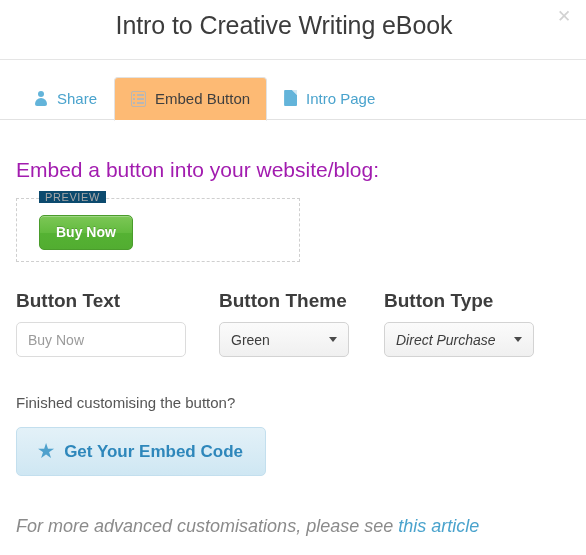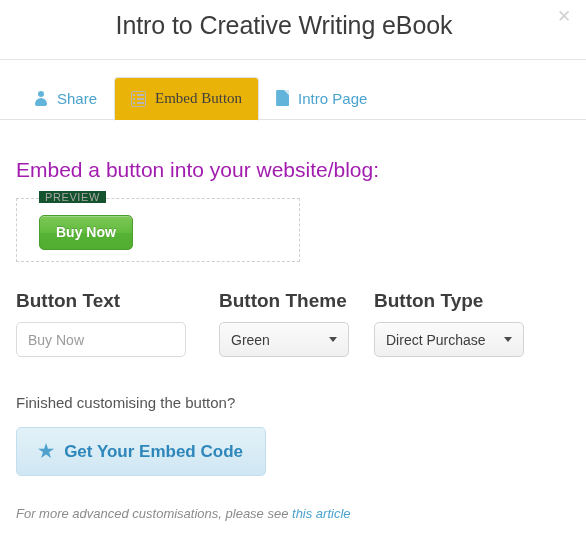--- a/index.html
+++ b/index.html
@@ -80,28 +80,27 @@
     cursor: pointer;
     border: 1px solid transparent;
     border-radius: 4px 4px 0 0;
     background: transparent;
     box-sizing: border-box;
     height: 43px;
     position: relative;
     white-space: nowrap;
   }
   .tab.active {
-    background: #eab308;
+    background: #fdba74;
     border-color: #e2e2e2;
     border-bottom-color: #ffffff;
     color: #3f3f3f;
     z-index: 2;
     margin-bottom: -1px;
     height: 44px;
-    font-family: Liberation Serif, serif;
   }
   .tab-label { line-height: 1; }
 
   
   .icon { display: inline-block; flex: 0 0 auto; }
   .icon-user {
     width: 15px; height: 15px; position: relative;
   }
   .icon-user::before {
     content: "";
@@ -182,21 +181,21 @@
     height: 64px;
     border: 1px dashed #cfcfcf;
     box-sizing: border-box;
     position: relative;
     padding: 0;
   }
   .preview-legend {
     position: absolute;
     top: -8px;
     left: 22px;
-    background: #14532d;
+    background: #0c4a6e;
     padding: 0 6px;
     font-size: 11px;
     letter-spacing: 0.6px;
     color: #a8a8a8;
   }
   .buy-now-preview {
     position: absolute;
     left: 22px;
     top: 16px;
     display: inline-block;
@@ -257,23 +256,23 @@
   }
   .caret {
     width: 0; height: 0;
     border-left: 4.5px solid transparent;
     border-right: 4.5px solid transparent;
     border-top: 5px solid #4a4a4a;
     flex: 0 0 auto;
   }
 
   .field-theme { margin-left: 33px; }
-  .field-type  { margin-left: 25px; }
+  .field-type  { margin-left: 35px; }
   .select-theme { width: 130px; }
-  .select-type  { width: 150px; }
+  .select-type  { width: 150px; font-style: italic; }
 
   
   .finished-label {
     font-size: 15px;
     color: #555555;
     margin-top: 37px;
   }
   .embed-code-btn {
     margin-top: 16px;
     display: inline-flex;
@@ -290,22 +289,22 @@
     line-height: 1;
   }
   .star-icon {
     font-size: 18px;
     line-height: 1;
     color: #4ea1cd;
   }
 
   
   .footer-note {
-    margin-top: 30px;
-    font-size: 13px;
+    margin-top: 40px;
+    font-size: 18px;
     font-style: italic;
     color: #8b8b8b;
   }
   .footer-note a {
     color: #4aa3cd;
     text-decoration: none;
     font-style: italic;
   }
 </style>
 </head>

